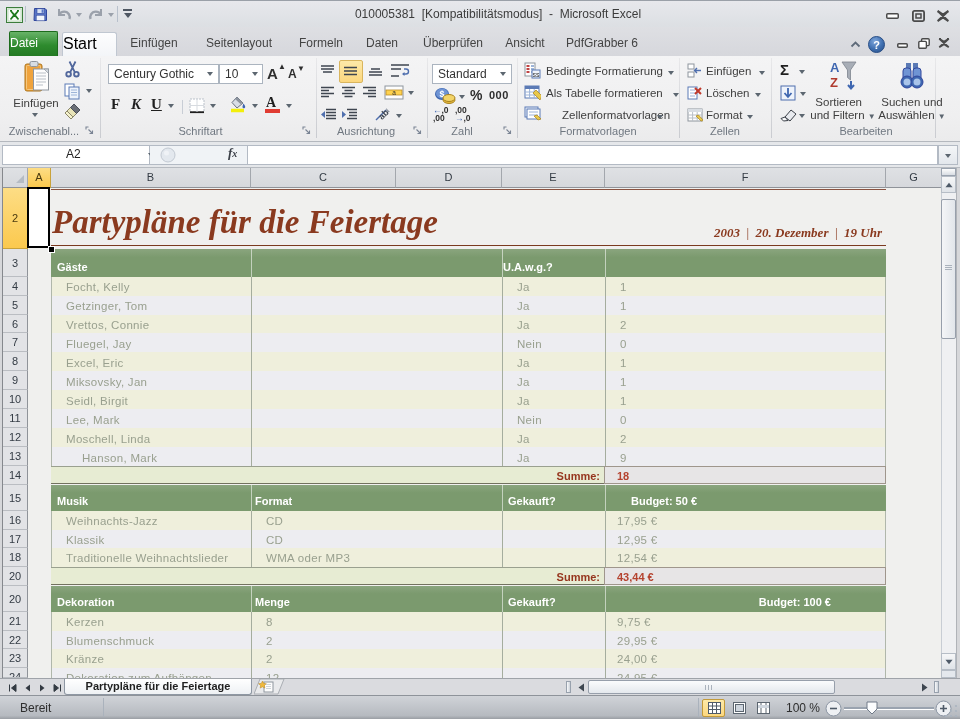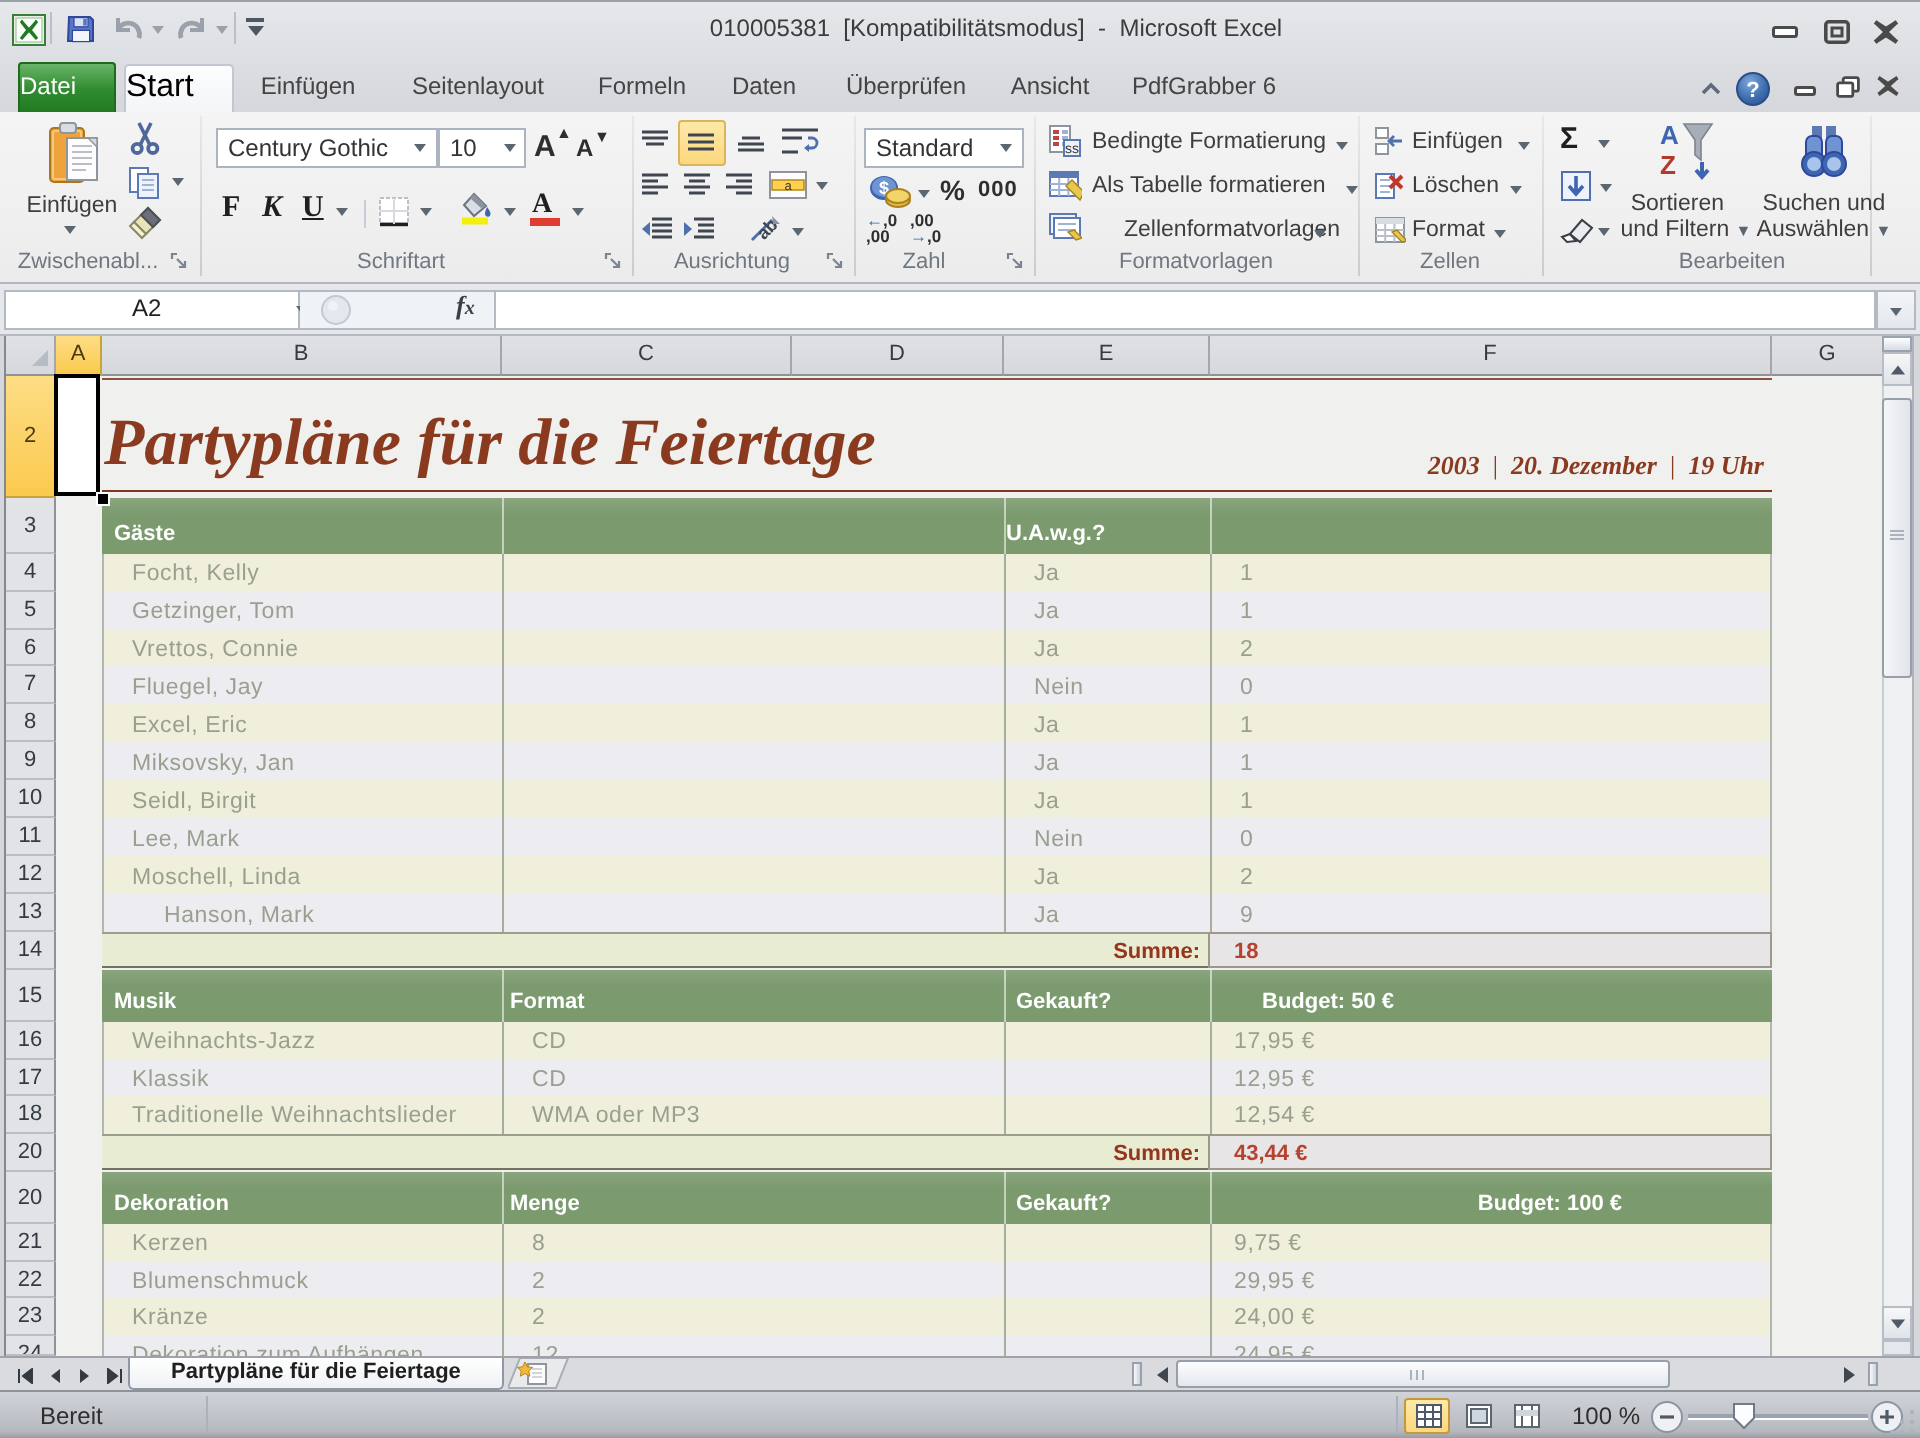--- a/index.html
+++ b/index.html
@@ -448,21 +448,21 @@
     <div class="abs" style="left:255px;top:327px;width:140px;height:14px;font-size:11px;font-weight:bold;color:#fff;text-align:left;white-space:nowrap;">Format</div>
     <div class="abs" style="left:508px;top:327px;width:95px;height:14px;font-size:11px;font-weight:bold;color:#fff;text-align:left;white-space:nowrap;">Gekauft?</div>
     <div class="abs" style="left:631px;top:327px;width:200px;height:14px;font-size:11px;font-weight:bold;color:#fff;text-align:left;white-space:nowrap;">Budget: 50 €</div>
     <div class="abs" style="left:251px;top:317px;width:1px;height:26px;background:rgba(255,255,255,0.55);"></div>
     <div class="abs" style="left:502px;top:317px;width:1px;height:26px;background:rgba(255,255,255,0.55);"></div>
     <div class="abs" style="left:605px;top:317px;width:1px;height:26px;background:rgba(255,255,255,0.55);"></div>
     <div class="abs greenhdr" style="left:51px;top:418px;width:835px;height:26px;"></div>
     <div class="abs" style="left:57px;top:428px;width:190px;height:14px;font-size:11px;font-weight:bold;color:#fff;text-align:left;white-space:nowrap;">Dekoration</div>
     <div class="abs" style="left:255px;top:428px;width:140px;height:14px;font-size:11px;font-weight:bold;color:#fff;text-align:left;white-space:nowrap;">Menge</div>
     <div class="abs" style="left:508px;top:428px;width:95px;height:14px;font-size:11px;font-weight:bold;color:#fff;text-align:left;white-space:nowrap;">Gekauft?</div>
-    <div class="abs" style="left:631px;top:428px;width:200px;height:14px;font-size:11px;font-weight:bold;color:#fff;text-align:center;white-space:nowrap;margin-left:44px;">Budget: 100 €</div>
+    <div class="abs" style="left:631px;top:428px;width:200px;height:14px;font-size:11px;font-weight:bold;color:#fff;text-align:right;white-space:nowrap;">Budget: 100 €</div>
     <div class="abs" style="left:251px;top:418px;width:1px;height:26px;background:rgba(255,255,255,0.55);"></div>
     <div class="abs" style="left:502px;top:418px;width:1px;height:26px;background:rgba(255,255,255,0.55);"></div>
     <div class="abs" style="left:605px;top:418px;width:1px;height:26px;background:rgba(255,255,255,0.55);"></div>
     <div class="abs celltxt" style="left:66px;top:113px;">Focht, Kelly</div>
     <div class="abs celltxt" style="left:517px;top:113px;">Ja</div>
     <div class="abs celltxt" style="left:620px;top:113px;">1</div>
     <div class="abs celltxt" style="left:66px;top:132px;">Getzinger, Tom</div>
     <div class="abs celltxt" style="left:517px;top:132px;">Ja</div>
     <div class="abs celltxt" style="left:620px;top:132px;">1</div>
     <div class="abs celltxt" style="left:66px;top:151px;">Vrettos, Connie</div>

